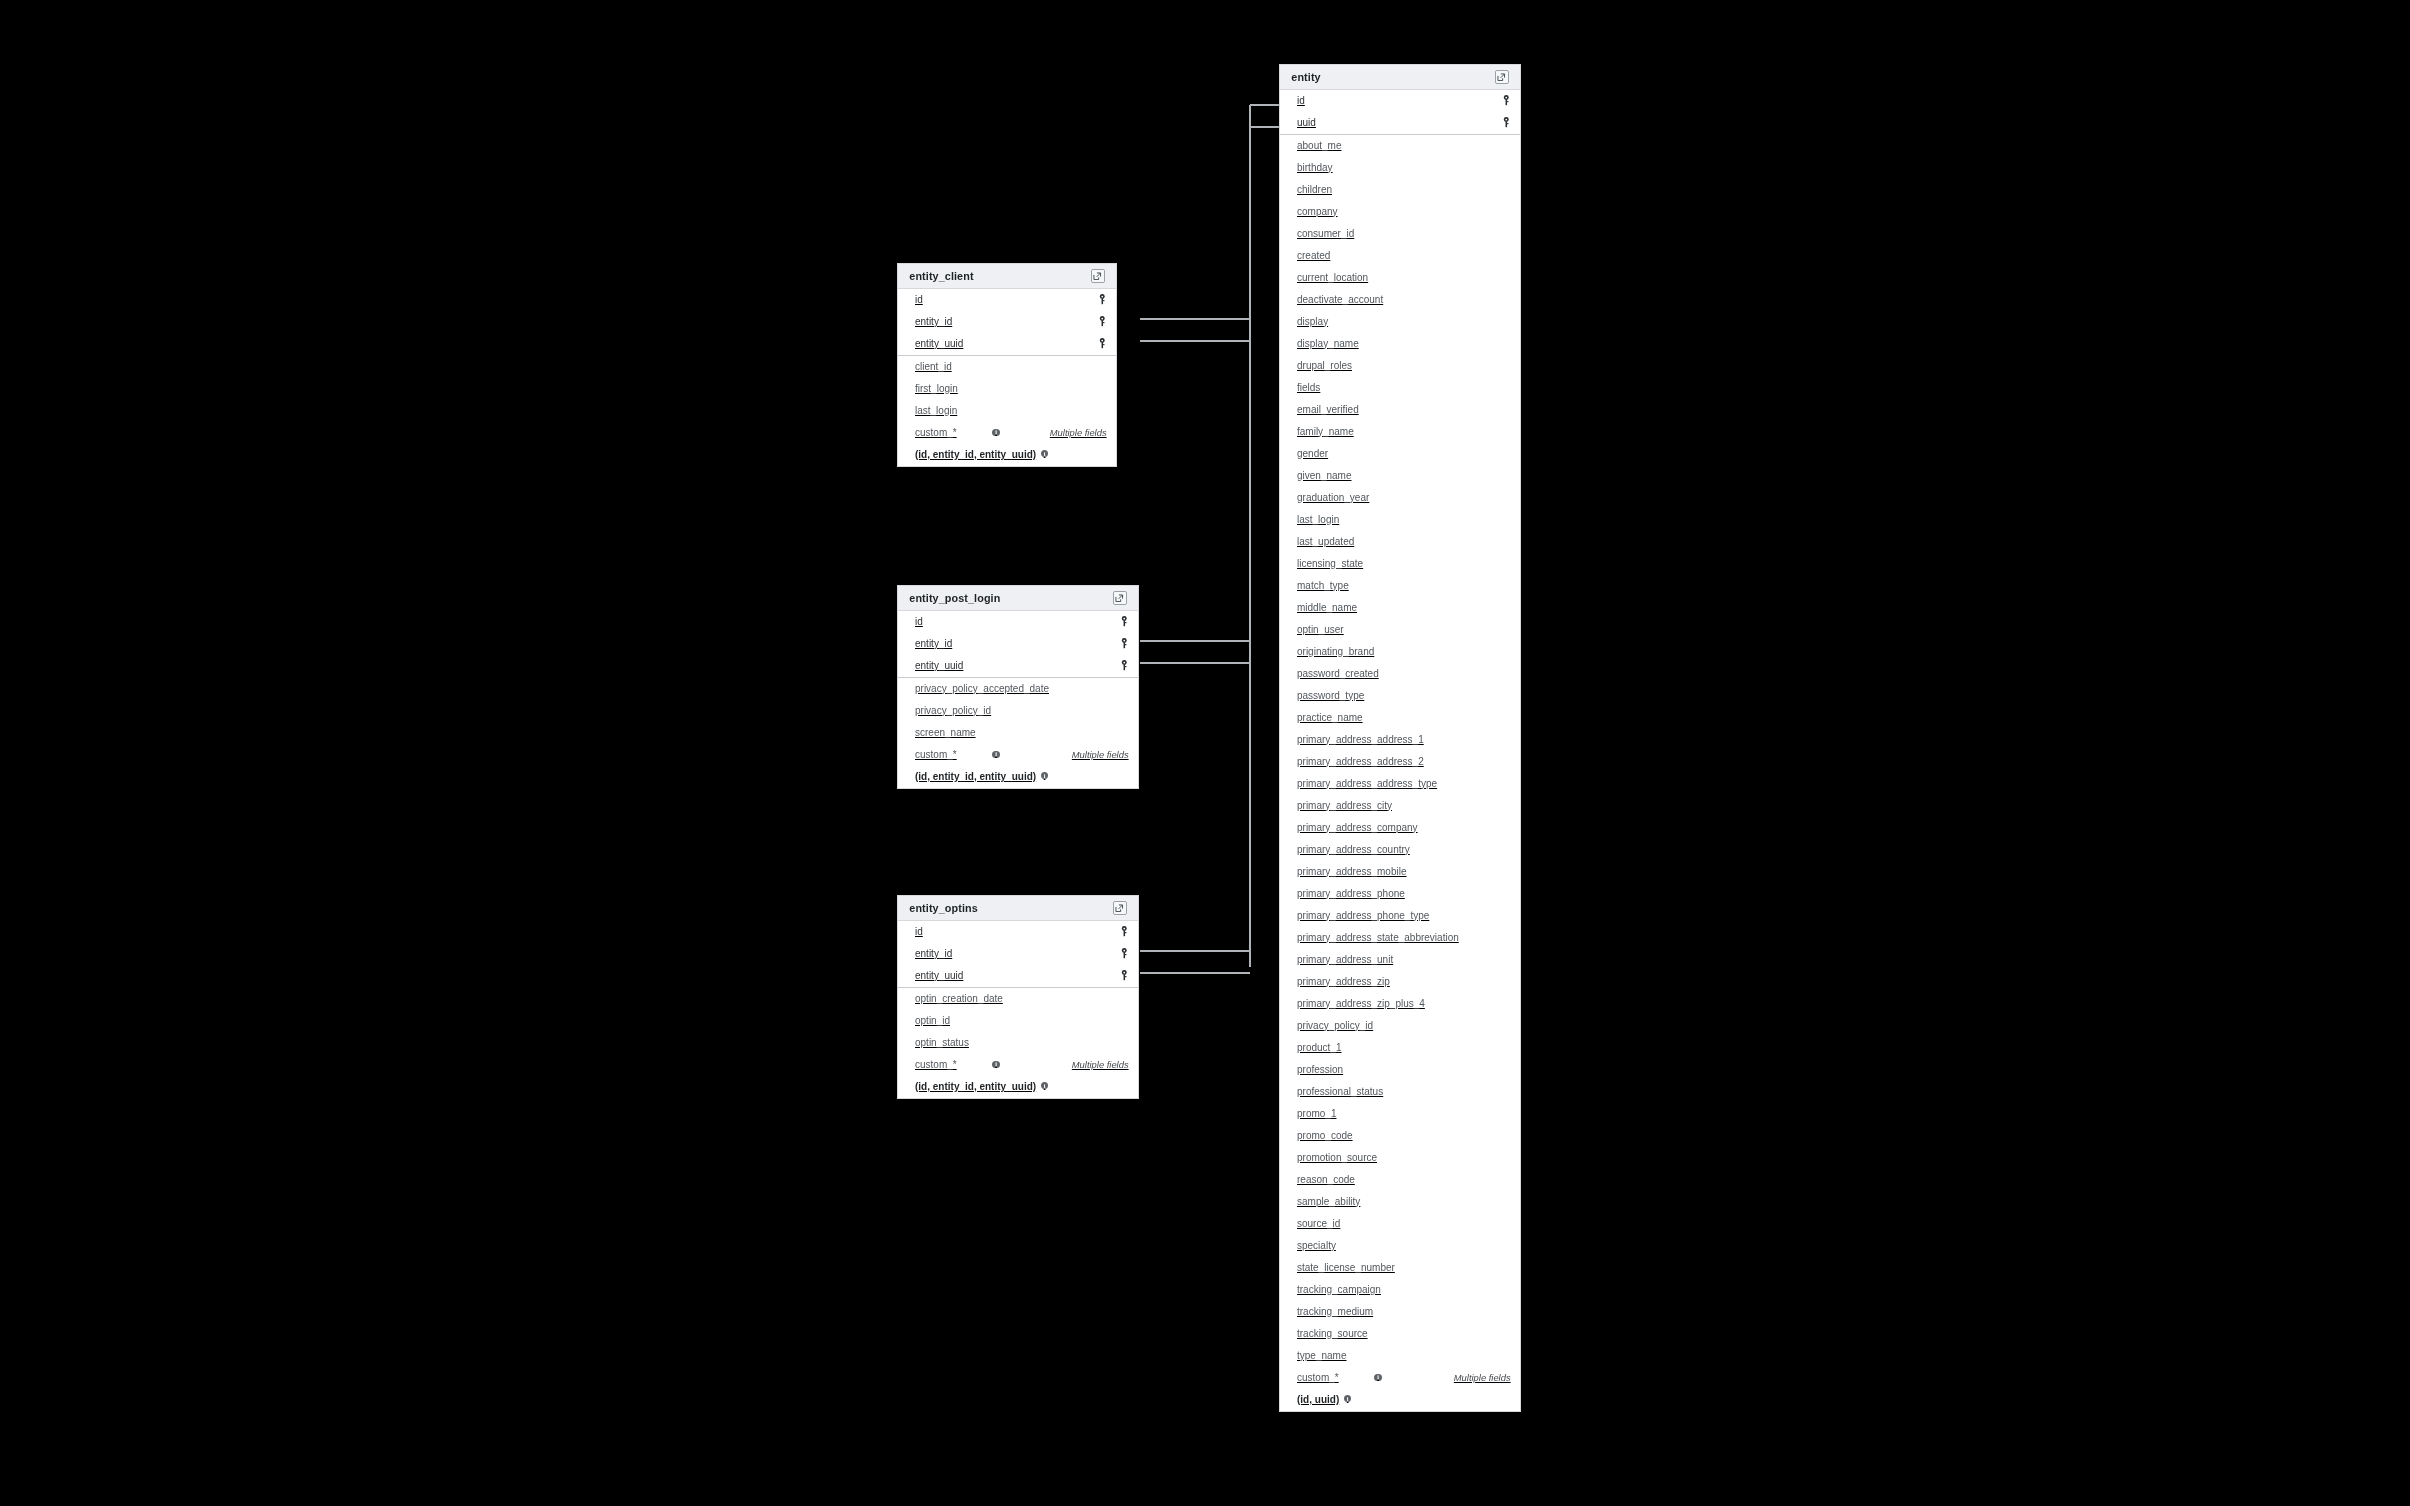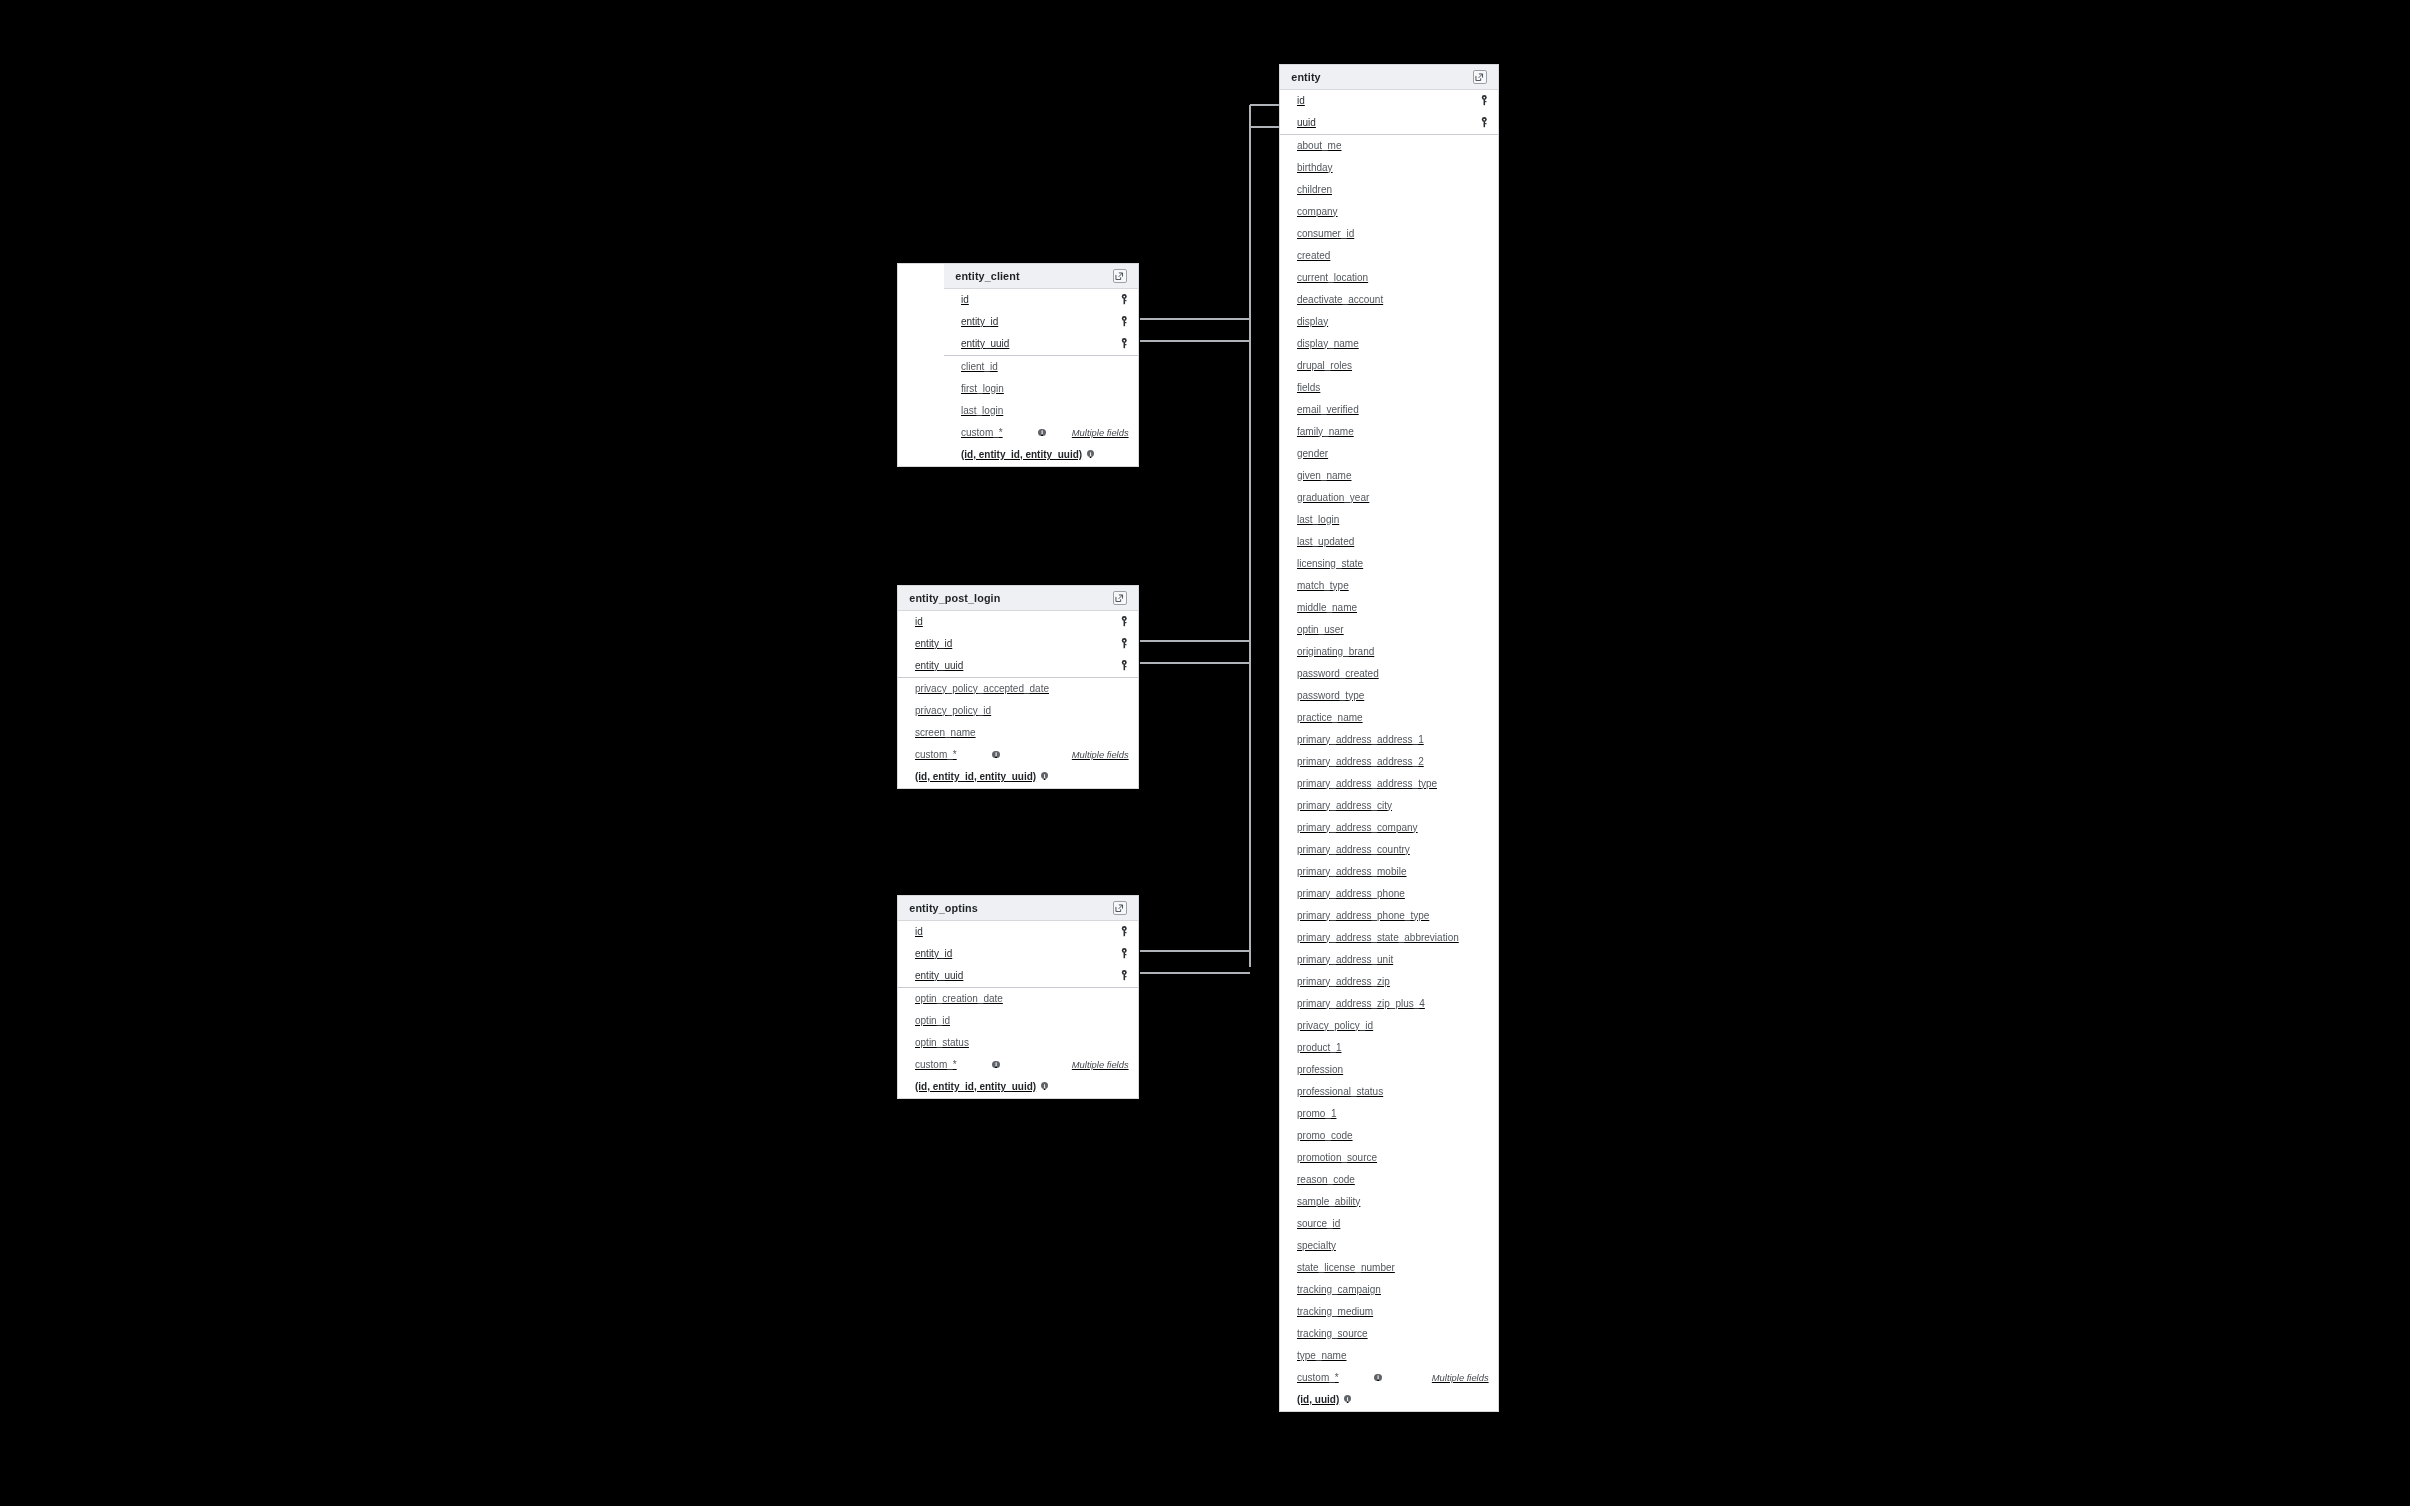--- a/index.html
+++ b/index.html
@@ -77,24 +77,24 @@
   .custom-row .field-name{display:flex;align-items:center;gap:31px;}
   .pk-footer{
     display:flex;align-items:center;
     height:22.6px;
     padding:0 9.4px 0 17px;
     box-sizing:border-box;
   }
   .pk-footer .field-name{font-weight:bold;color:#1f2326;font-size:10px;display:flex;align-items:flex-start;}
 
   
-  #tbl-entity-client{left:897px;top:263px;width:242px;padding-left:46px;}
+  #tbl-entity-client{left:897px;top:263px;width:220px;}
   #tbl-entity-post-login{left:897px;top:585px;width:242px;}
   #tbl-entity-optins{left:897px;top:895px;width:242px;}
-  #tbl-entity{left:1279px;top:64px;width:220px;}
+  #tbl-entity{left:1279px;top:64px;width:242px;}
 </style>
 </head>
 <body>
 
 <div class="canvas">
 
   <svg class="links" width="2411" height="1507" viewBox="0 0 2560 1600">
     <g stroke="#b0b4b9" stroke-width="2.2" fill="none" shape-rendering="crispEdges">
 
       <path d="M1327,111 L1327,1027"></path>

